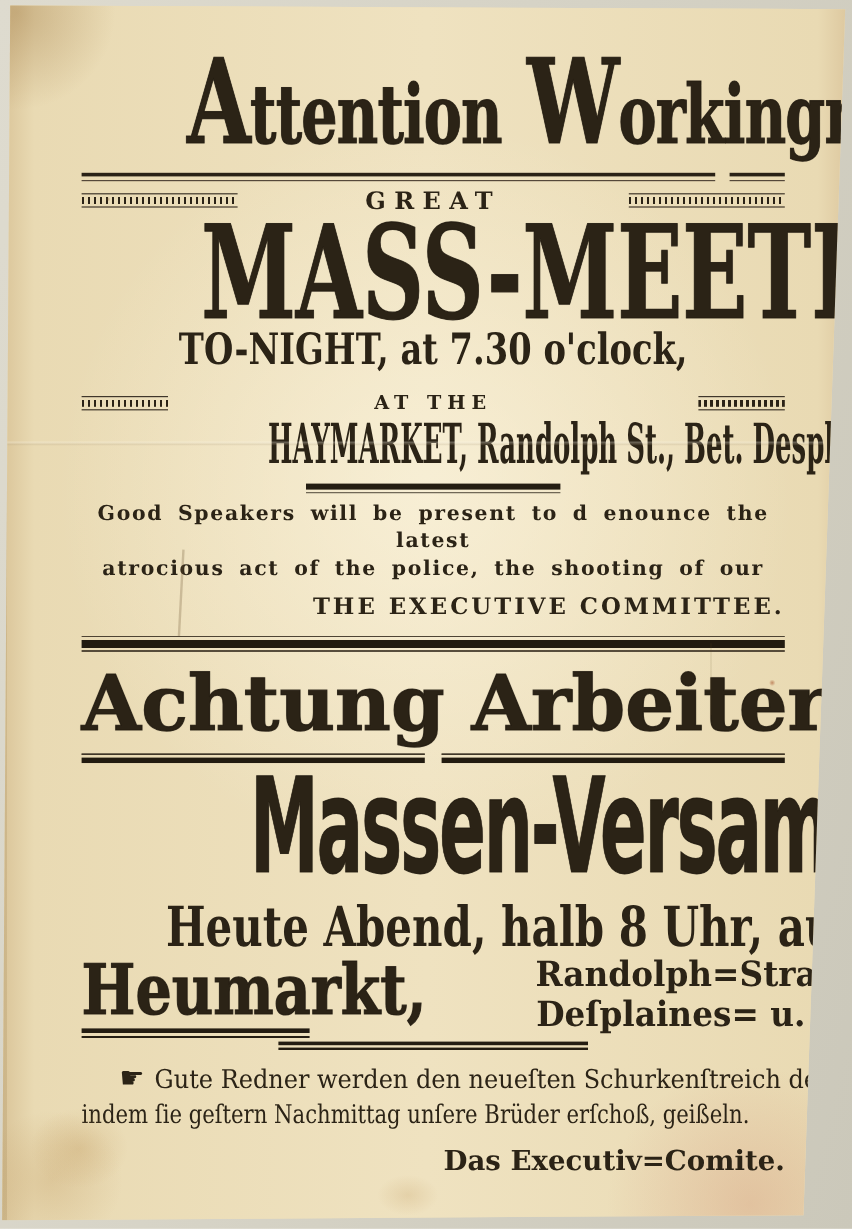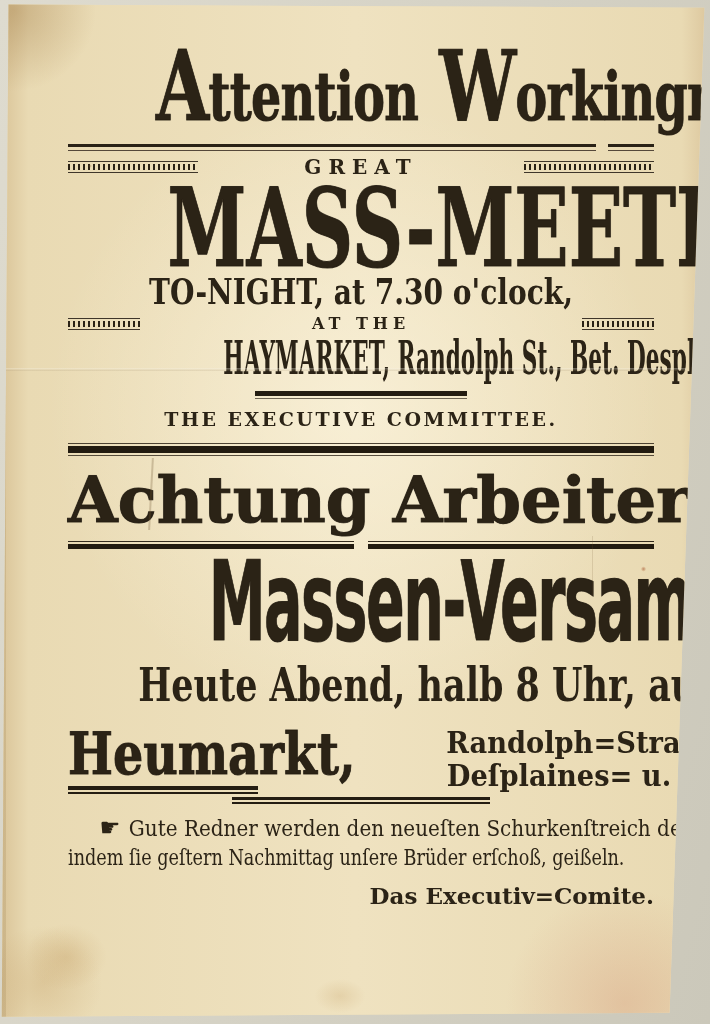--- a/index.html
+++ b/index.html
@@ -51,62 +51,62 @@
   .headline-en .initial{font-size:98px;}
   .headline-en .w2{margin-left:30px;}
 
   .rule-row{margin-top:6px;display:flex;gap:12px;}
   .rule-dbl{height:3px;border-top:3px solid #2a2216;border-bottom:1px solid #55483a;}
   .rule-main{flex:1;}
   .rule-end{width:46px;}
 
   .orn-row{display:flex;justify-content:space-between;align-items:center;gap:10px;}
   .orn-great{margin-top:4px;height:23px;}
-  .orn-at{margin-top:6px;height:16px;}
+  .orn-at{margin-top:18px;height:16px;}
   .dashes{height:6px;padding:2px 0;border-top:1px solid #3f362a;border-bottom:1px solid #3f362a;
     background:repeating-linear-gradient(90deg,#2a2216 0 2px,rgba(0,0,0,0) 2px 5px);
     background-clip:content-box;}
   .dash-great{width:130px;}
   .dash-at{width:72px;}
   .kicker-en{font-weight:700;font-size:20px;line-height:14px;letter-spacing:7px;}
   .kicker-sm{font-weight:700;font-size:16px;line-height:14px;letter-spacing:5px;}
 
   .title-en{margin-top:6px;font-weight:700;font-size:108px;line-height:88px;
     white-space:nowrap;transform:scaleX(0.66);}
   .time-en{font-weight:700;font-size:36px;line-height:38px;white-space:nowrap;transform:scaleX(0.78);}
   .location-en{margin-top:2px;font-weight:700;font-size:46px;line-height:48px;
     white-space:nowrap;transform:scaleX(0.47);}
 
   .rule-short-wrap{width:212px;margin:9px auto 0;padding-bottom:2px;
     border-bottom:1px solid rgba(42,34,22,0.65);}
   .rule-short-bar{height:5px;background:#241d12;}
 
   .body-en{margin-top:6px;font-weight:700;font-size:17px;line-height:23px;
     letter-spacing:1.4px;word-spacing:5px;}
-  .sign-en{margin-top:8px;font-weight:700;font-size:19px;letter-spacing:2.5px;line-height:24px;}
+  .sign-en{margin-top:8px;text-align:right;font-weight:700;font-size:19px;letter-spacing:2.5px;line-height:24px;}
 
   .rule-heavy{margin-top:12px;height:14px;background:
     linear-gradient(180deg, rgba(60,50,36,0.9) 0 1px, rgba(0,0,0,0) 1px 3px,
       #221b10 3px 10px, rgba(0,0,0,0) 10px 12px,
       rgba(60,50,36,0.85) 12px 13px, rgba(0,0,0,0) 13px 14px);}
 
   .headline-de{margin-top:6px;font-weight:700;font-size:64px;line-height:74px;white-space:nowrap;}
   .rule-split{margin-top:4px;display:flex;gap:14px;}
   .rule-split > div{flex:1;height:7px;border-top:1px solid rgba(60,50,36,0.8);
     background:linear-gradient(180deg, rgba(0,0,0,0) 0 2px, #221b10 2px 7px);}
   .kicker-de{margin-top:6px;font-weight:700;font-size:25px;line-height:28px;letter-spacing:13px;}
 
   .title-de{margin-top:4px;font-family:"DejaVu Sans","Liberation Sans",sans-serif;
     font-weight:700;font-size:110px;line-height:98px;letter-spacing:-3px;
     white-space:nowrap;transform:scaleX(0.52);}
 
   .time-de{margin-top:10px;font-weight:700;font-size:46px;line-height:48px;
     white-space:nowrap;transform:scaleX(0.76);}
 
-  .loc-row{margin-top:16px;display:flex;justify-content:space-between;align-items:center;}
+  .loc-row{margin-top:0;display:flex;justify-content:space-between;align-items:flex-start;}
   .loc-main-wrap{text-align:left;}
   .loc-main{display:inline-block;font-weight:700;font-size:58px;line-height:58px;
     white-space:nowrap;transform:scaleX(0.82);transform-origin:left center;}
   .loc-underline{margin-top:3px;width:190px;height:8px;
     background:linear-gradient(180deg,#241d12 0 4px,rgba(0,0,0,0) 4px 6px,#241d12 6px 8px);}
   .loc-detail{font-weight:700;font-size:29px;line-height:33px;white-space:nowrap;
     transform:scaleX(0.94);transform-origin:right center;}
 
   .rule-short2{width:258px;margin:3px auto 0;height:2px;
     border-top:3px solid #241d12;border-bottom:2px solid #241d12;}
@@ -151,20 +151,22 @@
       <div class="dashes dash-at"></div>
     </div>
 
     <div class="location-en">HAYMARKET, Randolph St., Bet. Desplaines and Halsted.</div>
 
     <div class="rule-short-wrap">
       <div class="rule-short-bar"></div>
     </div>
 
     <div class="body-en">
+      <div>Good Speakers will be present to d enounce the latest</div>
+      <div>atrocious act of the police, the shooting of our</div>
     </div>
 
     <div class="sign-en">THE EXECUTIVE COMMITTEE.</div>
 
     <div class="rule-heavy"></div>
 
     <div class="headline-de heavy-ink">Achtung Arbeiter!</div>
 
     <div class="rule-split">
       <div></div>

